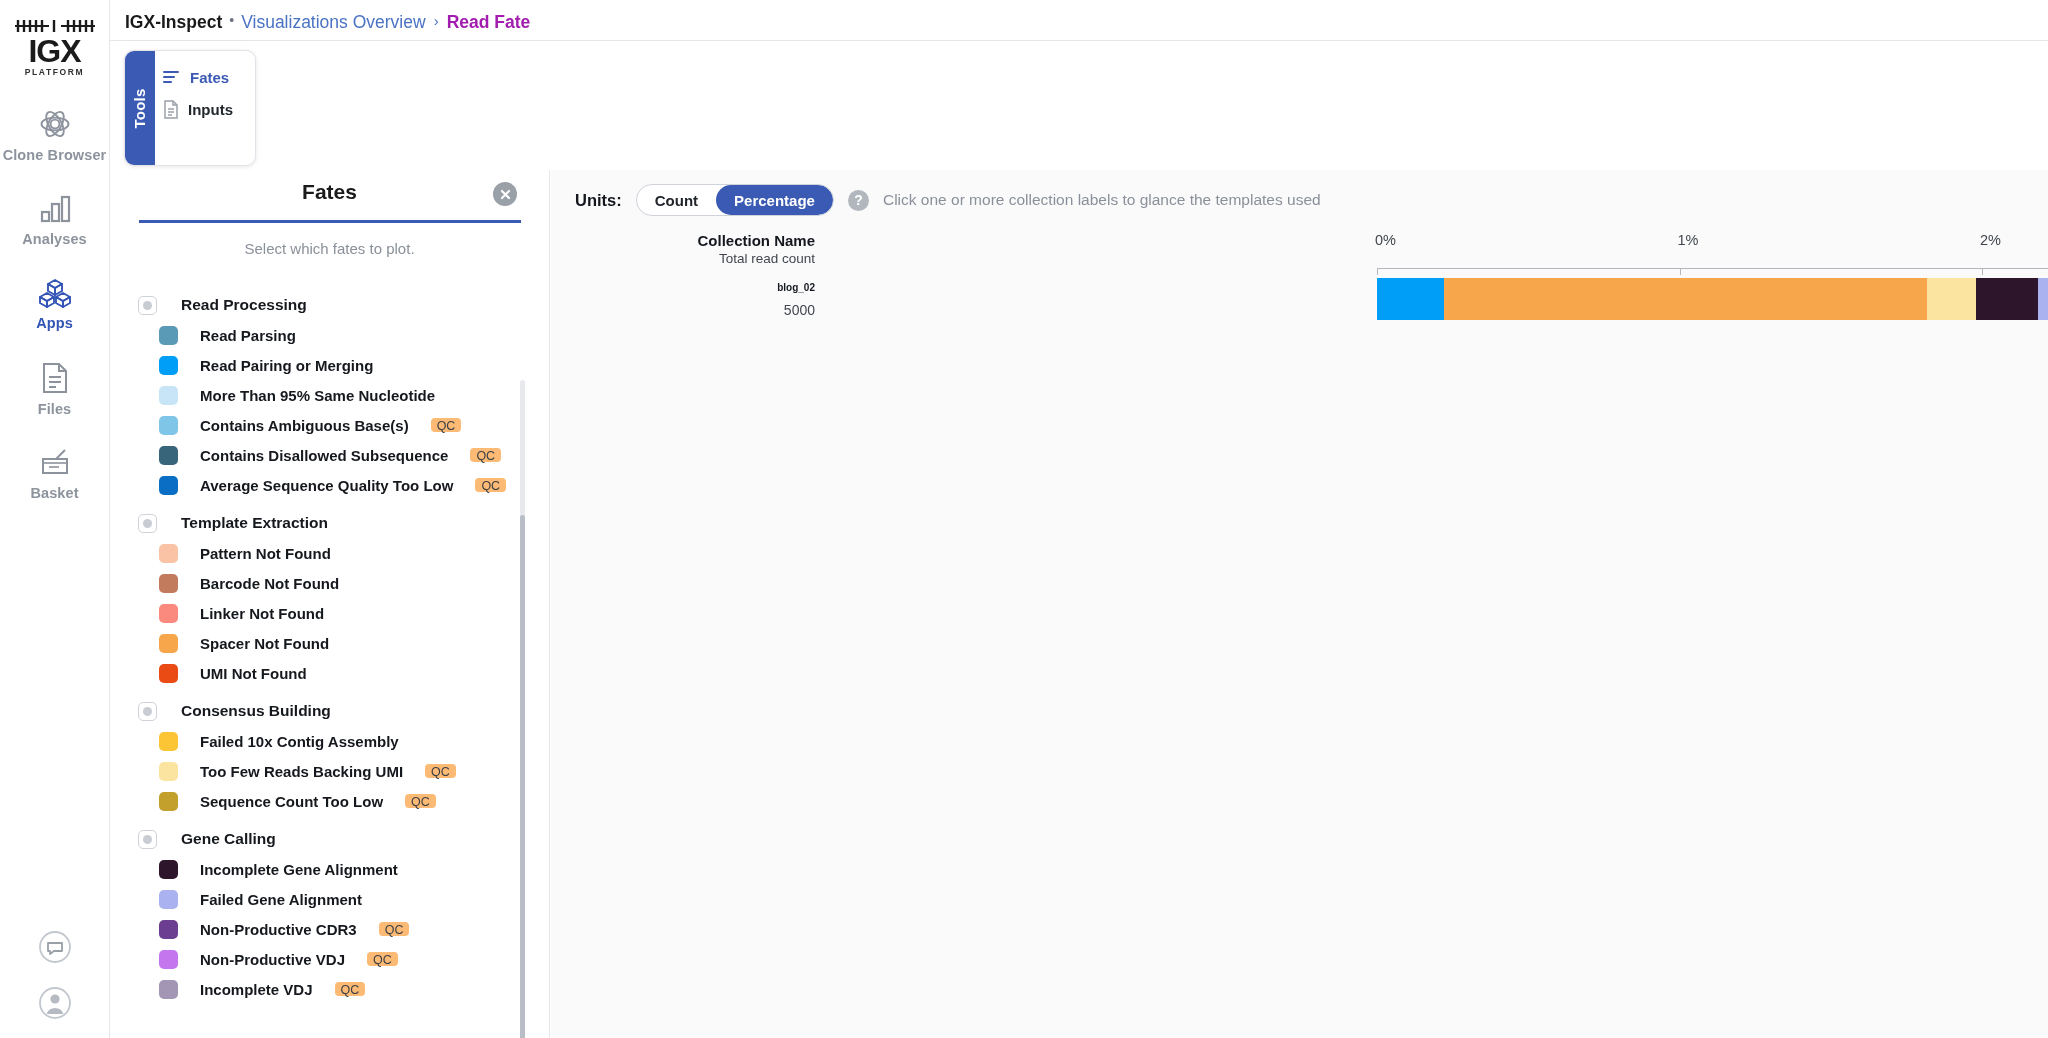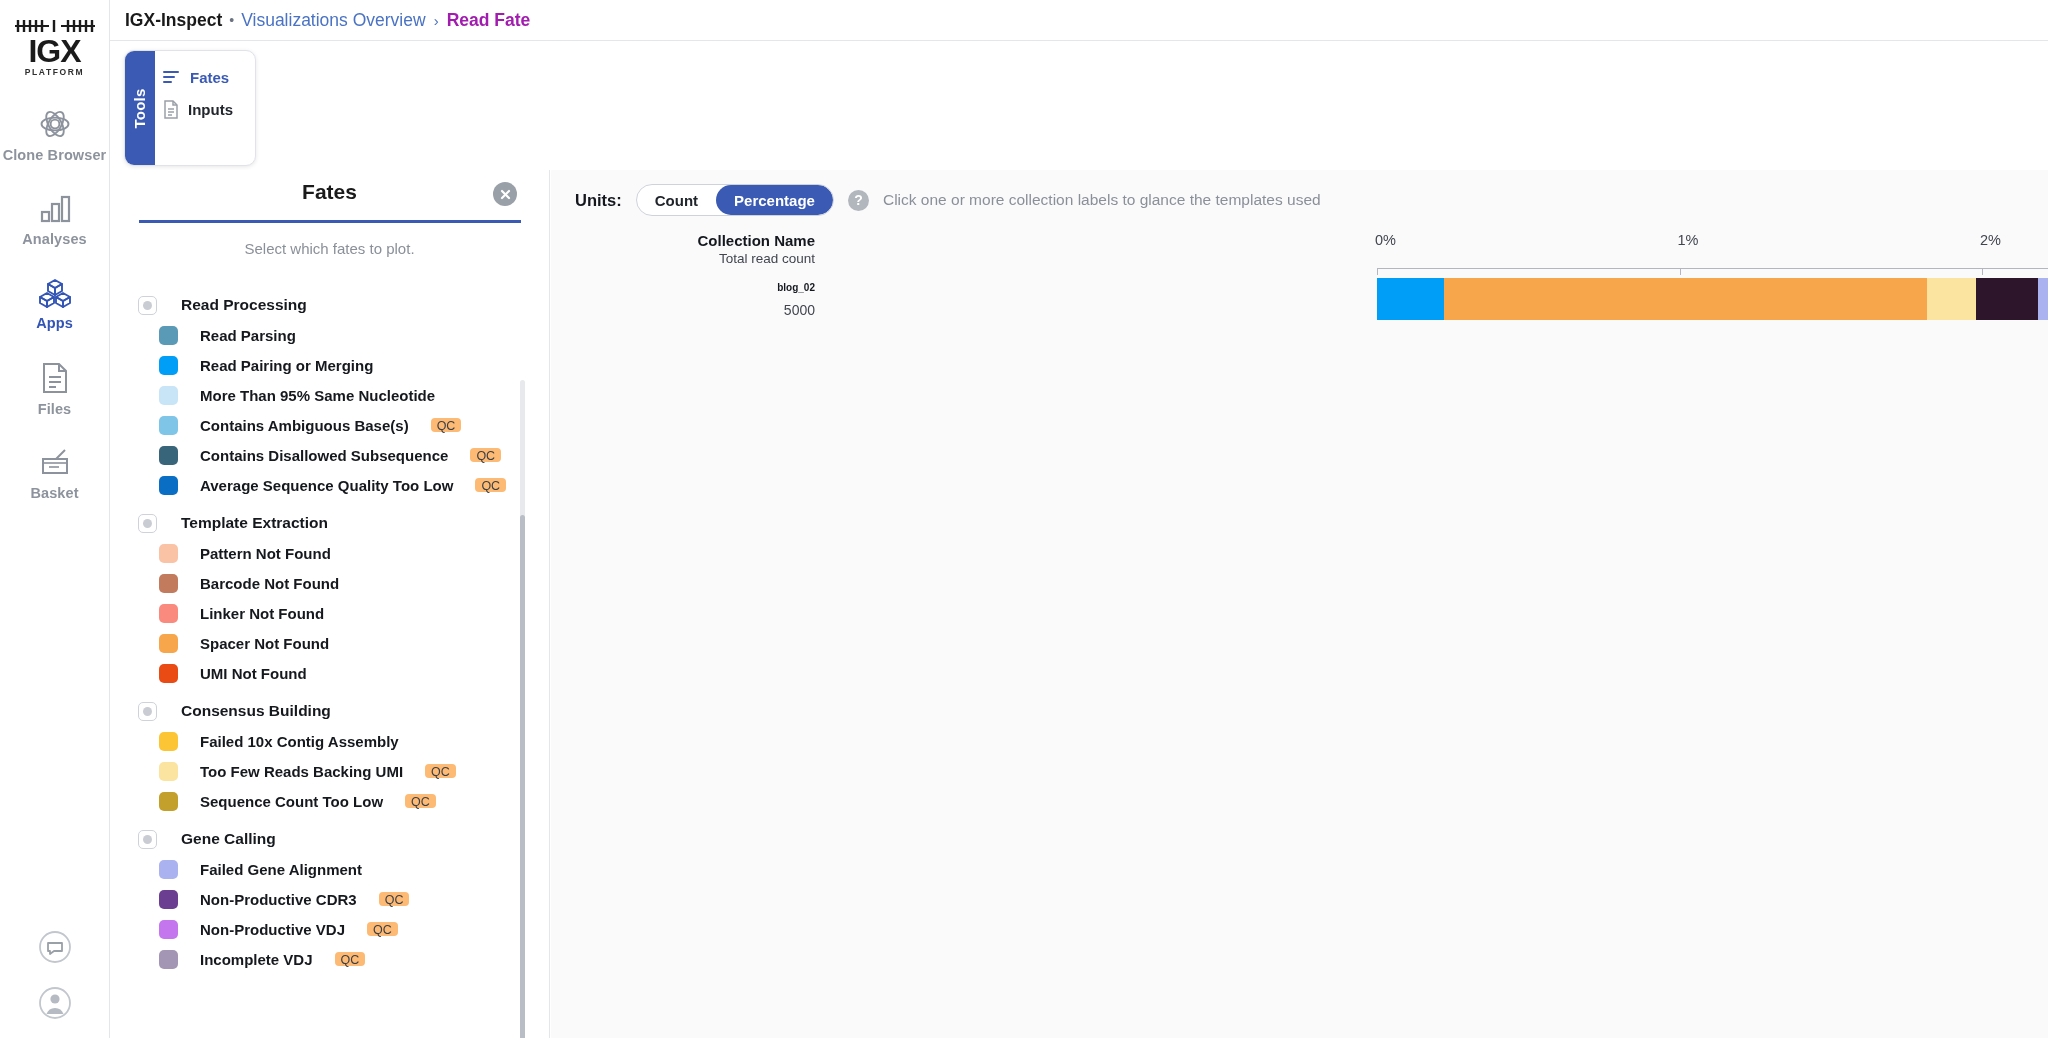--- a/index.html
+++ b/index.html
@@ -37,22 +37,22 @@
   .rail-item .rail-label {
     font-size: 14.5px; font-weight: 600; margin-top: 6px; color: #8d939d;
     letter-spacing: .1px;
   }
   .rail-item.active, .rail-item.active .rail-label { color: #3355b5; }
   .rail-bottom { position: absolute; bottom: 18px; left: 0; width: 110px;
     display: flex; flex-direction: column; align-items: center; gap: 22px; }
 
   
   #breadcrumb {
-    position: absolute; left: 110px; top: 0; right: 0; height: 40px;
-    display: flex; align-items: center; padding-left: 15px;
+    position: absolute; left: 110px; top: 12px; right: 0; height: 40px;
+    display: flex; align-items: flex-start; padding-left: 15px;
     font-size: 17.5px; background: #fff;
   }
   .bc-app { font-weight: 700; color: #1a1a1a; }
   .bc-dot { color: #6d7380; margin: 0 7px; font-size: 14px; }
   .bc-link { color: #4a73c4; font-weight: 400; cursor: pointer; }
   .bc-sep { color: #4a73c4; margin: 0 8px; font-size: 15px; }
   .bc-cur { color: #a21caf; font-weight: 700; }
   #top-divider { position:absolute; left:110px; top:40px; right:0; height:1px; background:#e4e6ea; }
 
   
@@ -410,20 +410,24 @@
         <span class="fate-label">Sequence Count Too Low</span>
         <span class="qc">QC</span>
       </div>
       <div class="group-head">
         <div class="grp-toggle">
           <i></i>
         </div>
         <span class="grp-label">Gene Calling</span>
       </div>
       <div class="fate-row">
+        <span class="swatch" style="background: rgb(45, 21, 43);"></span>
+        <span class="fate-label">Incomplete Gene Alignment</span>
+      </div>
+      <div class="fate-row">
         <span class="swatch" style="background: rgb(170, 178, 240);"></span>
         <span class="fate-label">Failed Gene Alignment</span>
       </div>
       <div class="fate-row">
         <span class="swatch" style="background: rgb(108, 62, 145);"></span>
         <span class="fate-label">Non-Productive CDR3</span>
         <span class="qc">QC</span>
       </div>
       <div class="fate-row">
         <span class="swatch" style="background: rgb(195, 118, 238);"></span>

